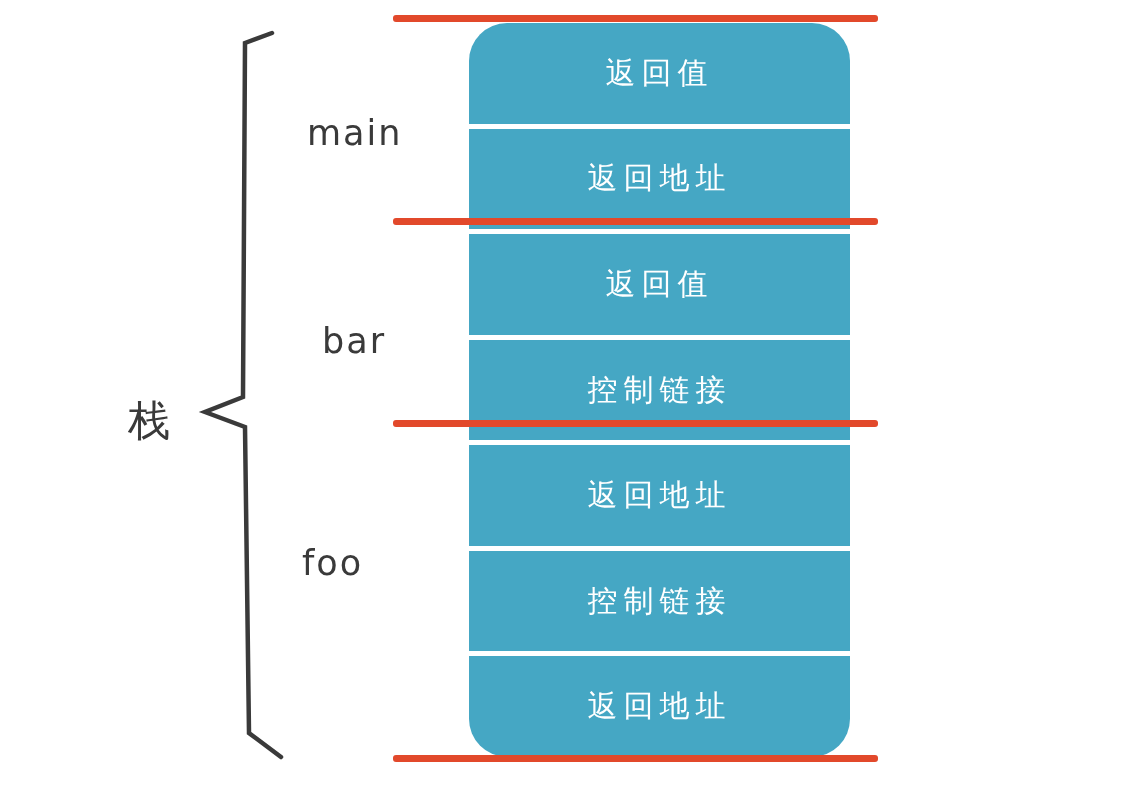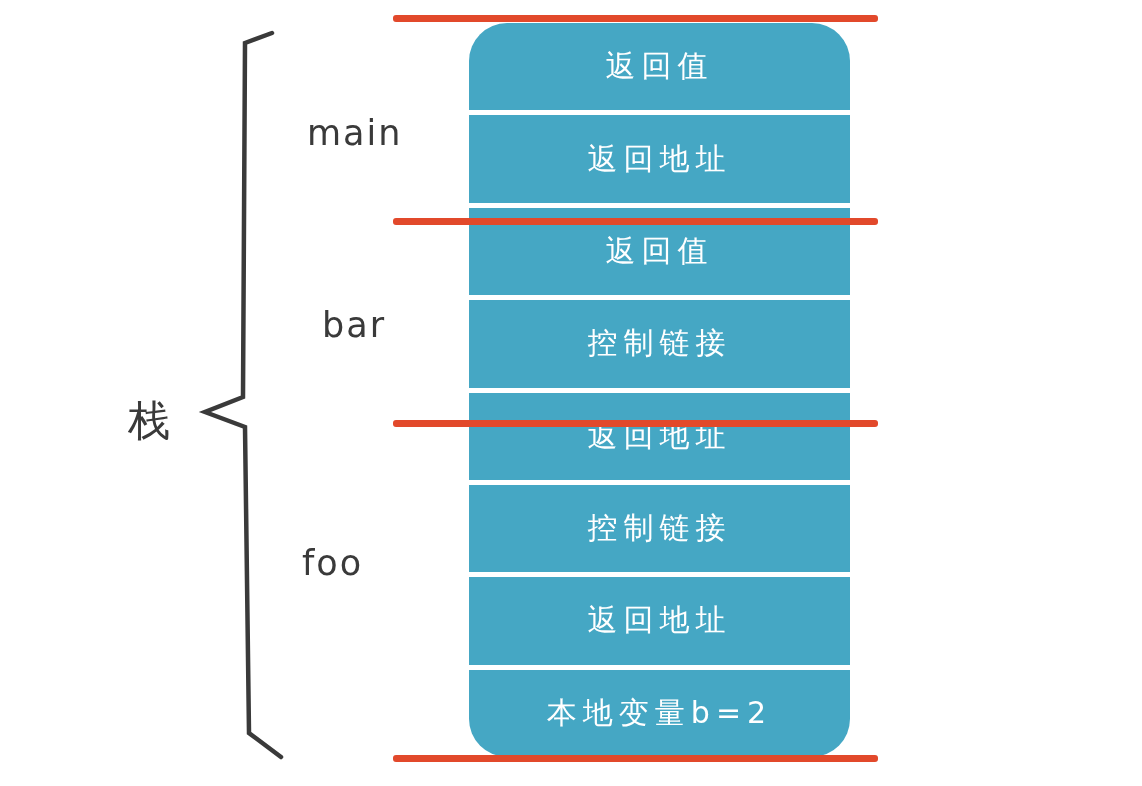--- a/index.html
+++ b/index.html
@@ -58,21 +58,21 @@
   
   .label {
     position: absolute;
     color: var(--label-text, #3A3A3A);
     font-size: 35px;
     letter-spacing: 2px;
     line-height: 1;
     z-index: 2;
   }
   .label.main { left: 307px; top: 84px; margin-top: 32px; }
-  .label.bar  { left: 322px; top: 308px; }
+  .label.bar  { left: 322px; top: 324px; }
   .label.foo  { left: 302px; top: 546px; }
   .label.zh   { left: 128px; top: 400px; font-size: 42px; }
   .brace-svg {
     position: absolute;
     left: 190px;
     top: 25px;
     z-index: 1;
   }
 </style>
 </head>
@@ -91,21 +91,20 @@
   <div class="label foo">foo</div>
 
   <div class="stack">
     <div class="cell">返回值</div>
     <div class="cell">返回地址</div>
     <div class="cell">返回值</div>
     <div class="cell">控制链接</div>
     <div class="cell">返回地址</div>
     <div class="cell">控制链接</div>
     <div class="cell">返回地址</div>
-    <div class="cell">本地变量b=2</div>
   </div>
 
   <div class="divider d1"></div>
   <div class="divider d2"></div>
   <div class="divider d3"></div>
   <div class="divider d4"></div>
 
 </div>
 
 </body></html>

